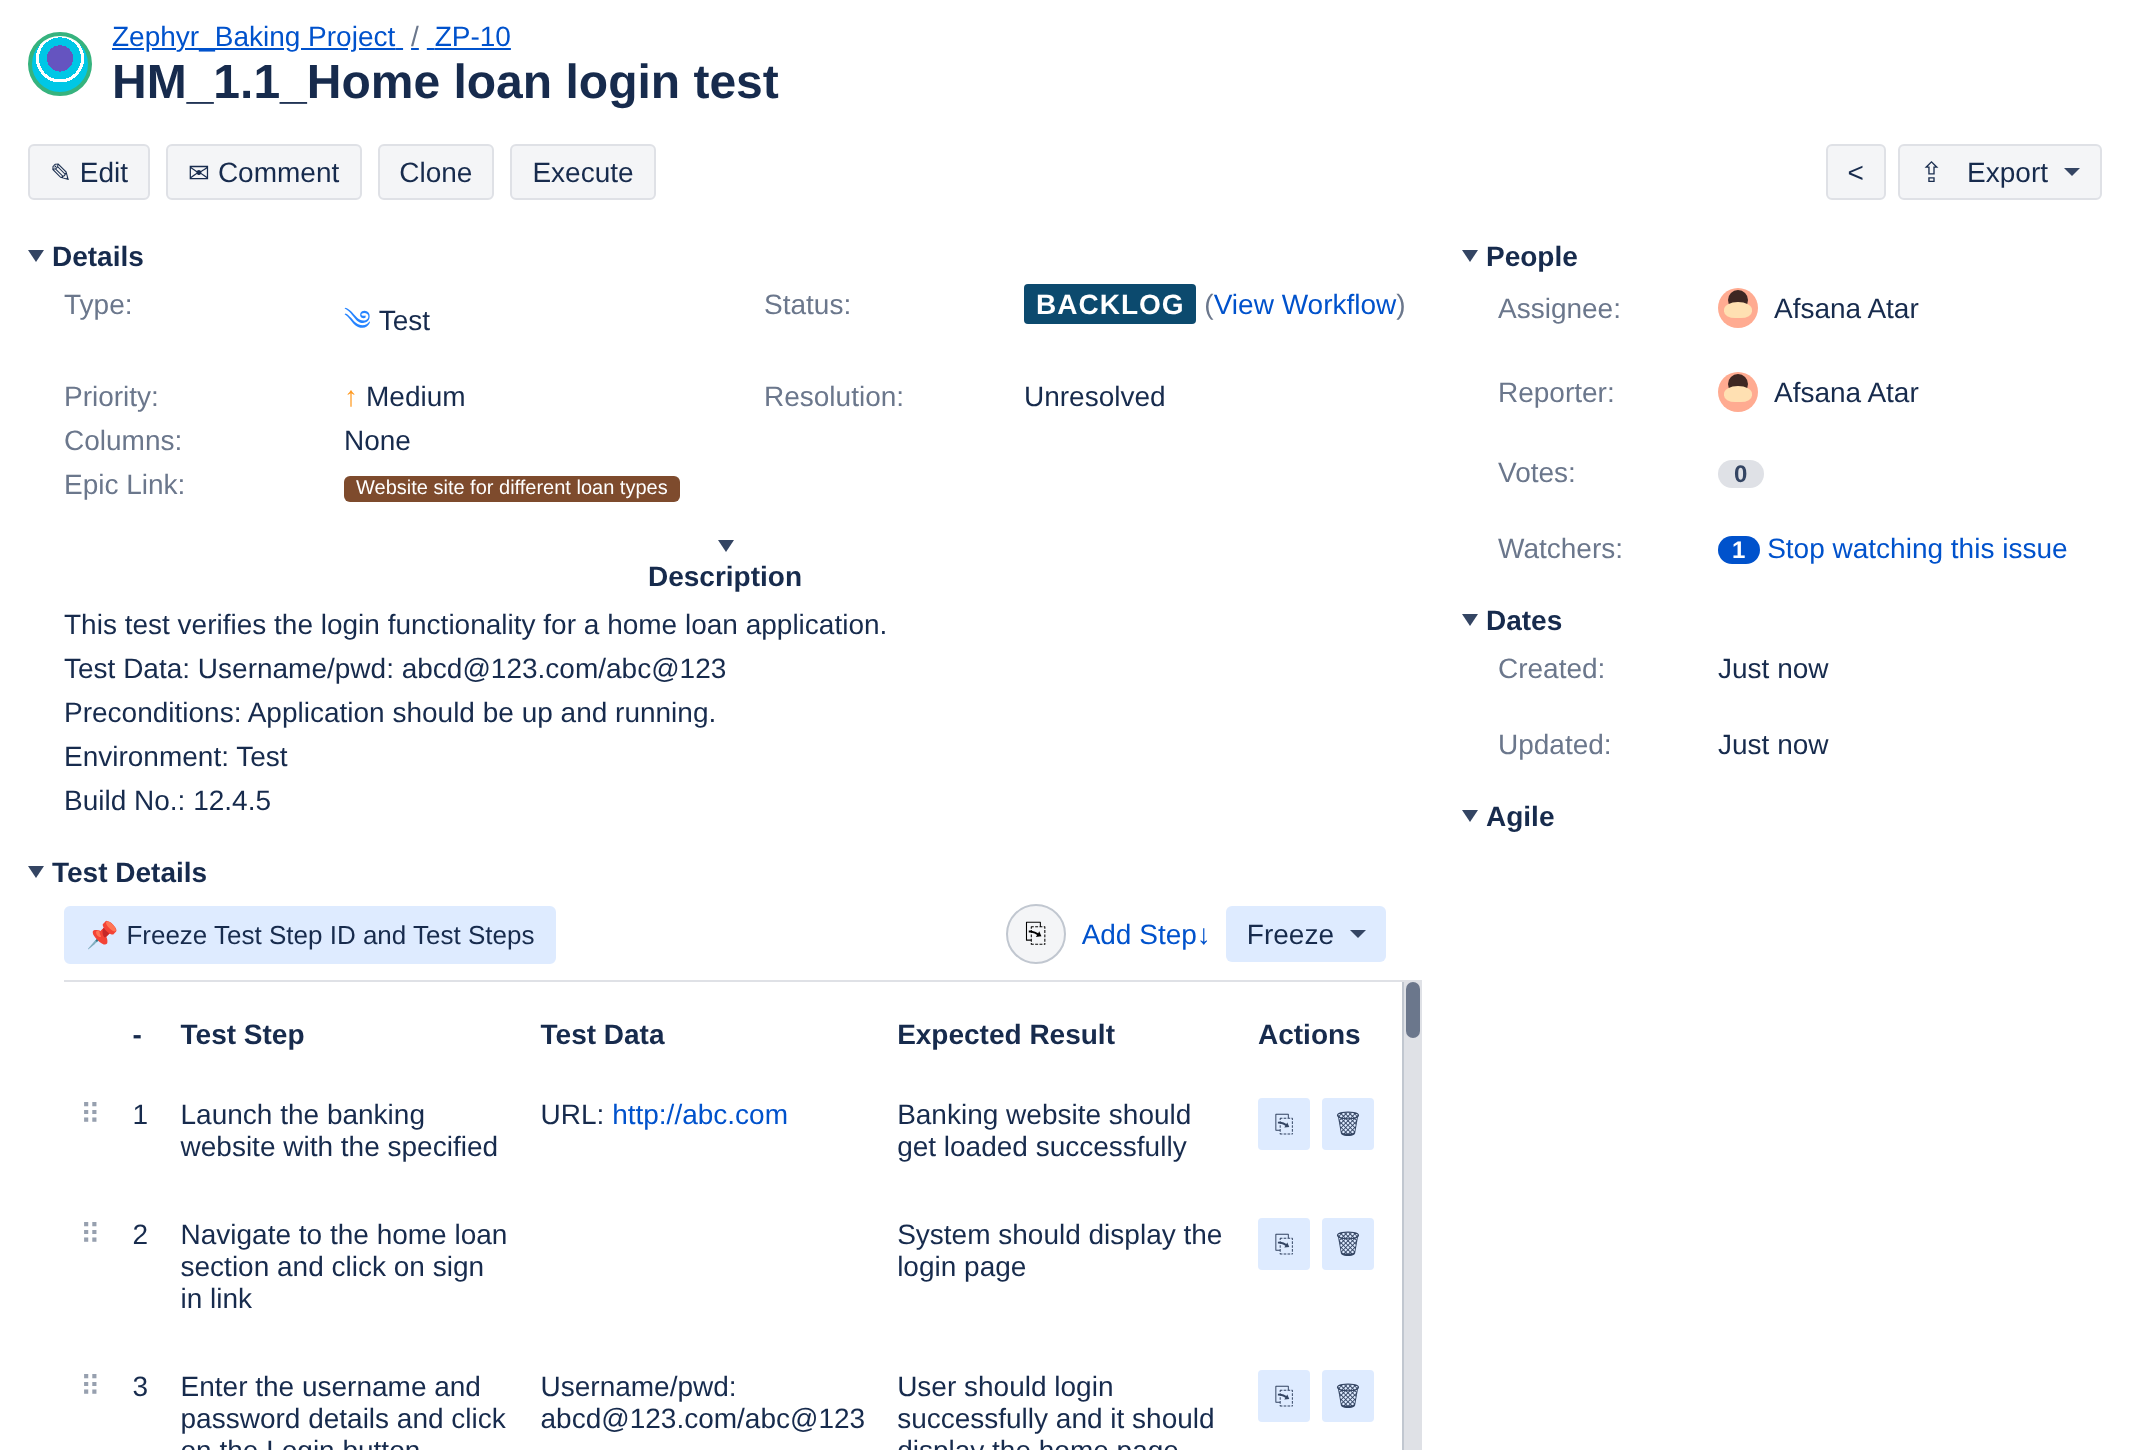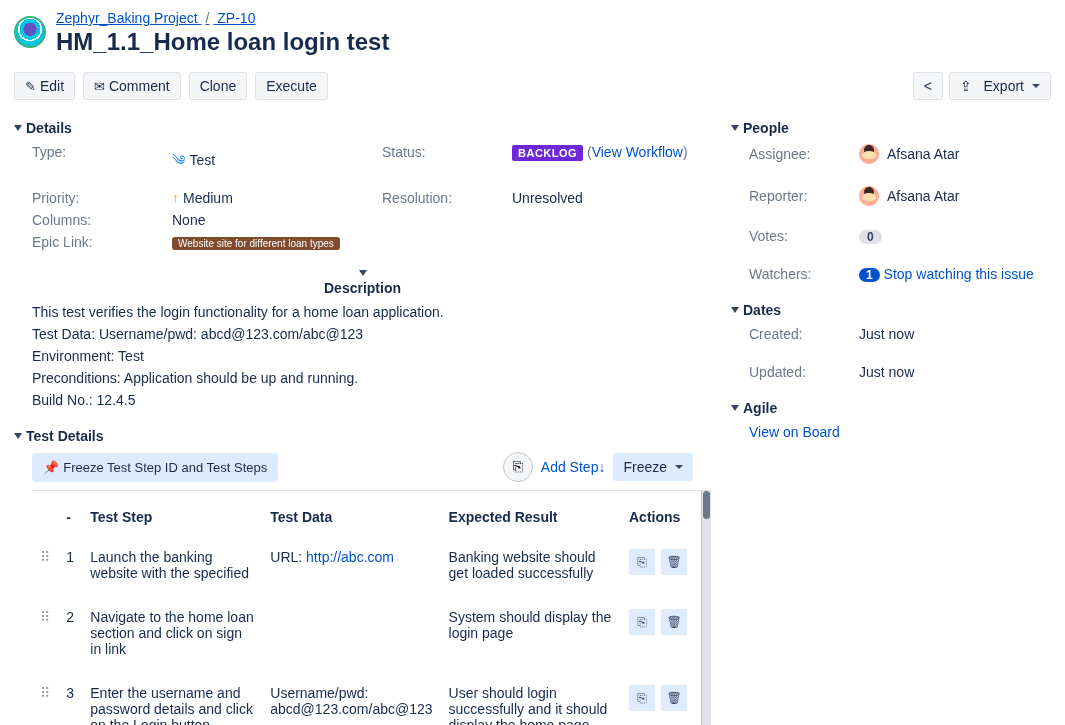--- a/index.html
+++ b/index.html
@@ -55,21 +55,21 @@
     border-top: 6px solid #344563;
     display:inline-block;
   }
 
   .details-grid { display: grid; grid-template-columns: 140px 210px 130px 1fr; row-gap: 6px; padding-left: 18px; }
   .lbl { color: #6b778c; }
   .val { color: #172b4d; }
   .type-icon { color: #2684ff; margin-right: 4px; }
   .prio-icon { color: #ff991f; margin-right: 4px; font-weight: bold; }
   .status-badge {
-    background: #6d28d9; color: #fff; font-size: 11px; font-weight: 700;
+    background: #0c4a6e; color: #fff; font-size: 14px; font-weight: 700;
     padding: 2px 6px; border-radius: 2px; letter-spacing: 0.5px;
   }
   .lozenge {
     background: #7e4b2d; color: #fff; font-size: 10px;
     padding: 1px 6px; border-radius: 3px;
   }
   .link { color: #0052cc; text-decoration: none; cursor: pointer; }
   .desc p { margin: 6px 0; padding-left: 18px; }
 
   .people-grid { display: grid; grid-template-columns: 110px 1fr; row-gap: 22px; padding-left: 18px; align-items: center; }
@@ -214,22 +214,22 @@
       <div class="val" style="grid-column: span 3;"><span class="lozenge">Website site for different loan types</span></div>
     </div>
 
     <div class="section-head" style="margin-top:20px;flex-direction:column;">
       <span class="twisty"></span>
       <span>Description</span>
     </div>
     <div class="desc">
       <p>This test verifies the login functionality for a home loan application.</p>
       <p>Test Data: Username/pwd: abcd@123.com/abc@123</p>
+      <p>Preconditions: Application should be up and running.</p>
       <p>Environment: Test</p>
-      <p>Preconditions: Application should be up and running.</p>
       <p>Build No.: 12.4.5</p>
     </div>
 
     <div class="section-head" style="margin-top:20px;">
       <span class="twisty"></span>
       <span>Test Details</span>
     </div>
 
     <div class="test-toolbar">
       <button class="freeze-btn">
@@ -354,17 +354,14 @@
       <div class="lbl">Created:</div>
       <div>Just now</div>
       <div class="lbl">Updated:</div>
       <div>Just now</div>
     </div>
 
     <div class="section-head" style="margin-top:20px;">
       <span class="twisty"></span>
       <span>Agile</span>
     </div>
-    <div style="padding-left:18px;">
-      <a class="link">View on Board</a>
-    </div>
   </div>
 </div>
 
 </body></html>

